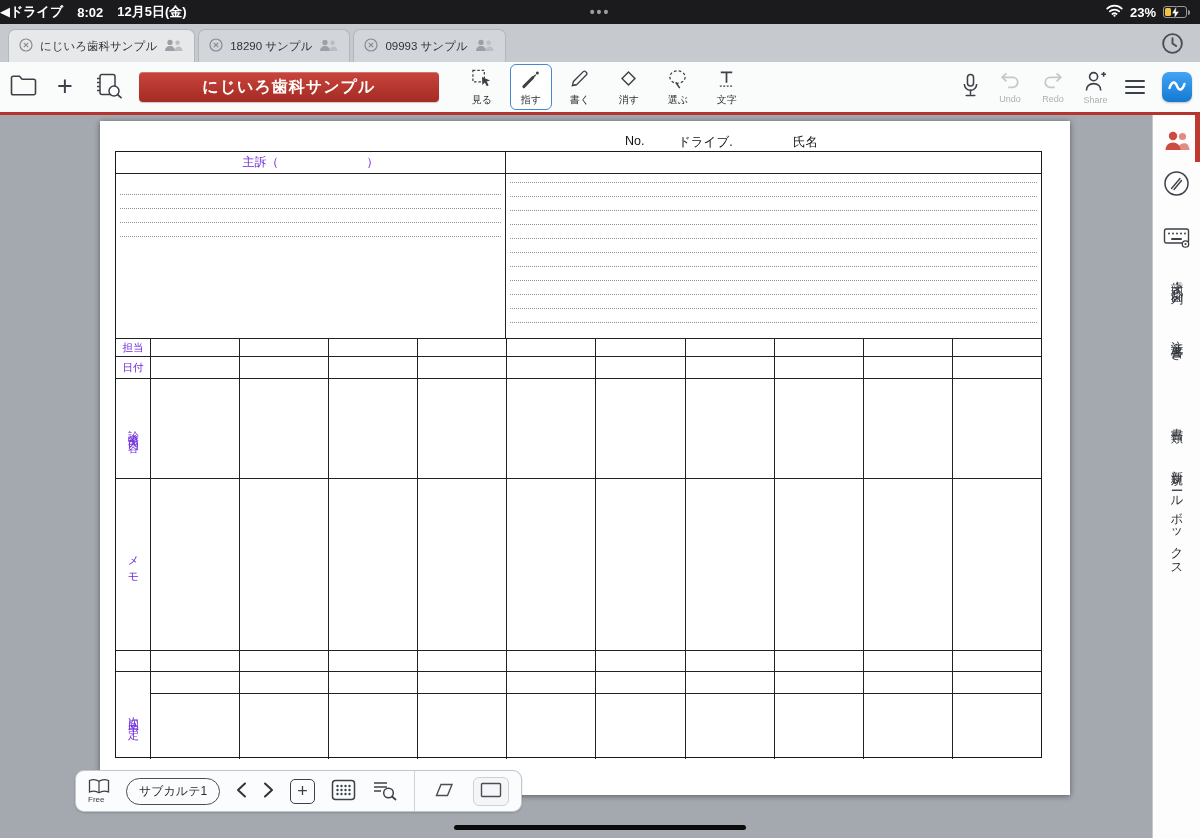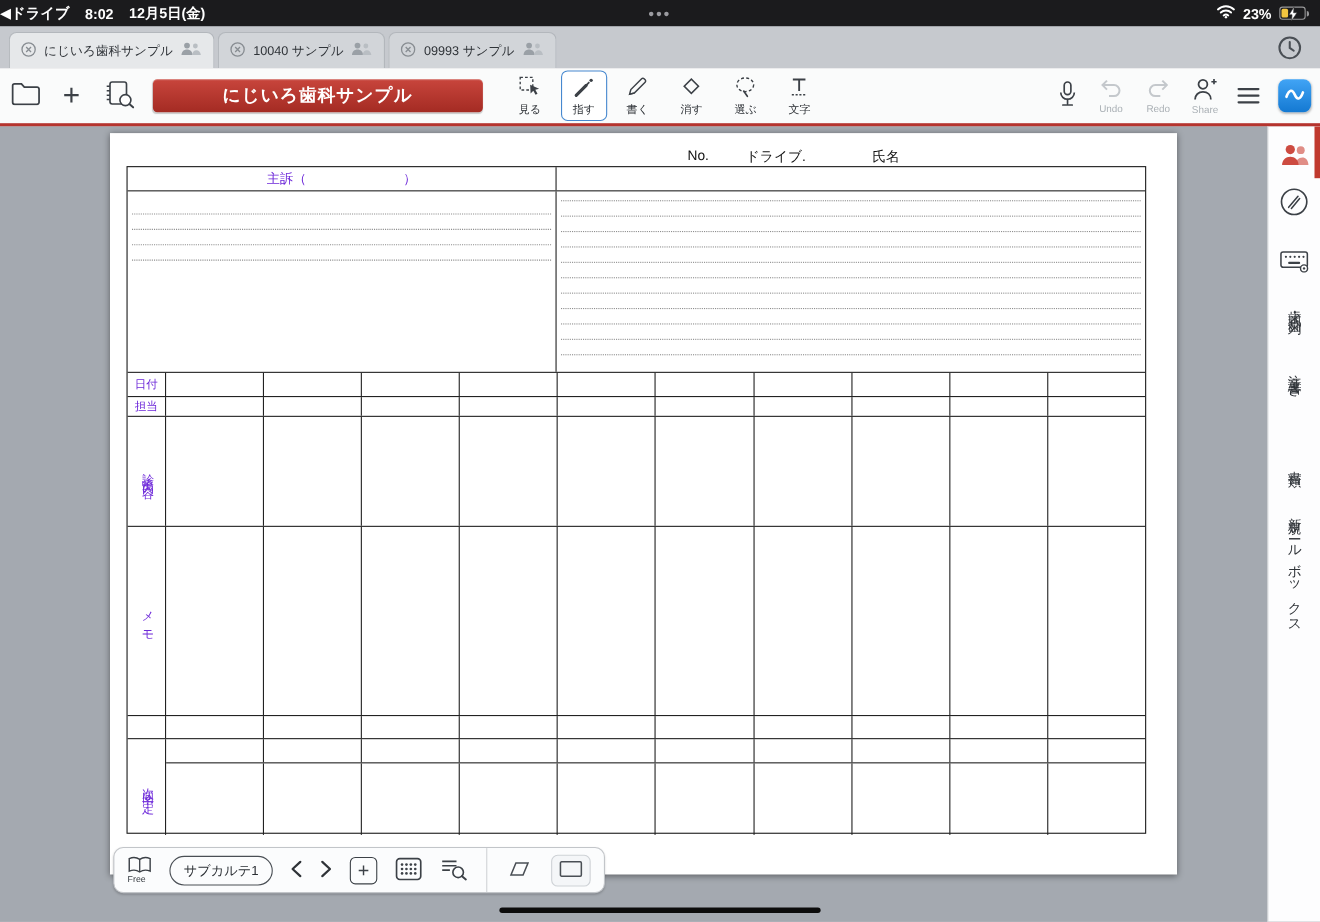--- a/index.html
+++ b/index.html
@@ -76,21 +76,21 @@
   .lbl { flex:0 0 35px; border-right:1px solid #222; display:flex; align-items:center; justify-content:center; font-size:10.5px; }
   .lbl-v { writing-mode:vertical-rl; text-orientation:upright; letter-spacing:4px; font-size:11px; padding:4px 0; }
   .cells { flex:1; display:flex; }
   .cell { flex:1; border-right:1px solid #222; }
   .cell:last-child { border-right:none; }
   .gsub { flex:1; display:flex; flex-direction:column; }
   .gsub .sub1 { flex:0 0 22px; border-bottom:1px solid #222; }
   .gsub .sub2 { flex:1; }
 
   
-  .bottombar { position:absolute; left:103px; bottom:26px; height:42px; background:#fbfcfd;
+  .bottombar { position:absolute; left:75px; bottom:26px; height:42px; background:#fbfcfd;
     border:1px solid #c2c5c9; border-radius:9px; display:flex; align-items:center; padding:0 12px; gap:16px;
     box-shadow:0 1px 2px rgba(0,0,0,.18); }
   .freebtn { display:flex; flex-direction:column; align-items:flex-start; line-height:1; }
   .free-label { font-size:8px; color:#3c4147; margin-top:-2px; }
   .pill { border:1.5px solid #4a4f55; border-radius:14px; padding:4px 12px; font-size:12px; color:#2a2e33; white-space:nowrap; }
   .plusbox { width:25px; height:25px; border:1.5px solid #3c4147; border-radius:5px; display:flex; align-items:center; justify-content:center; }
   .plusbox span { font-size:18px; font-weight:400; color:#3c4147; line-height:.8; }
   .bb-divider { width:1px; align-self:stretch; background:#d0d3d6; }
   .selbox { border:1px solid #ced2d6; border-radius:6px; padding:4px 6px; display:flex; align-items:center; justify-content:center; background:#f4f6f8; }
 
@@ -147,21 +147,21 @@
           <path d="M1 12 c0-3 2.2-5 5-5 s5 2 5 5 z" fill="#9aa0a6"></path>
           <circle cx="13.6" cy="3.8" r="2.2" fill="#b9bec3"></circle>
           <path d="M10.6 12 c.3-2.8 1.8-4.4 4-4.4 2 0 3.6 1.6 4 4.4 z" fill="#b9bec3"></path>
         </svg></span>
   </div>
   <div class="tab">
     <span><svg width="14" height="14" viewBox="0 0 14 14">
           <circle cx="7" cy="7" r="6" fill="none" stroke="#888d92" stroke-width="1.2"></circle>
           <path d="M4.8 4.8 l4.4 4.4 M9.2 4.8 l-4.4 4.4" stroke="#888d92" stroke-width="1.2"></path>
         </svg></span>
-    <span class="tab-label">10040 サンプル</span>
+    <span class="tab-label">18290 サンプル</span>
     <span><svg width="20" height="13" viewBox="0 0 20 13">
           <circle cx="6" cy="3.4" r="2.6" fill="#9aa0a6"></circle>
           <path d="M1 12 c0-3 2.2-5 5-5 s5 2 5 5 z" fill="#9aa0a6"></path>
           <circle cx="13.6" cy="3.8" r="2.2" fill="#b9bec3"></circle>
           <path d="M10.6 12 c.3-2.8 1.8-4.4 4-4.4 2 0 3.6 1.6 4 4.4 z" fill="#b9bec3"></path>
         </svg></span>
   </div>
   <div class="tab">
     <span><svg width="14" height="14" viewBox="0 0 14 14">
           <circle cx="7" cy="7" r="6" fill="none" stroke="#888d92" stroke-width="1.2"></circle>
@@ -322,37 +322,37 @@
             <div class="dotline" style="top: 64px;"></div>
             <div class="dotline" style="top: 78px;"></div>
             <div class="dotline" style="top: 92px;"></div>
             <div class="dotline" style="top: 106px;"></div>
             <div class="dotline" style="top: 120px;"></div>
             <div class="dotline" style="top: 134px;"></div>
             <div class="dotline" style="top: 148px;"></div>
           </div>
       </div>
 
+      <div class="lrow" style="height:18px">
+        <div class="lbl">担当</div>
+        <div class="cells">
+            <div class="cell"></div>
+            <div class="cell"></div>
+            <div class="cell"></div>
+            <div class="cell"></div>
+            <div class="cell"></div>
+            <div class="cell"></div>
+            <div class="cell"></div>
+            <div class="cell"></div>
+            <div class="cell"></div>
+            <div class="cell"></div>
+          </div>
+      </div>
       <div class="lrow" style="height:22px">
         <div class="lbl">日付</div>
-        <div class="cells">
-            <div class="cell"></div>
-            <div class="cell"></div>
-            <div class="cell"></div>
-            <div class="cell"></div>
-            <div class="cell"></div>
-            <div class="cell"></div>
-            <div class="cell"></div>
-            <div class="cell"></div>
-            <div class="cell"></div>
-            <div class="cell"></div>
-          </div>
-      </div>
-      <div class="lrow" style="height:18px">
-        <div class="lbl">担当</div>
         <div class="cells">
             <div class="cell"></div>
             <div class="cell"></div>
             <div class="cell"></div>
             <div class="cell"></div>
             <div class="cell"></div>
             <div class="cell"></div>
             <div class="cell"></div>
             <div class="cell"></div>
             <div class="cell"></div>

